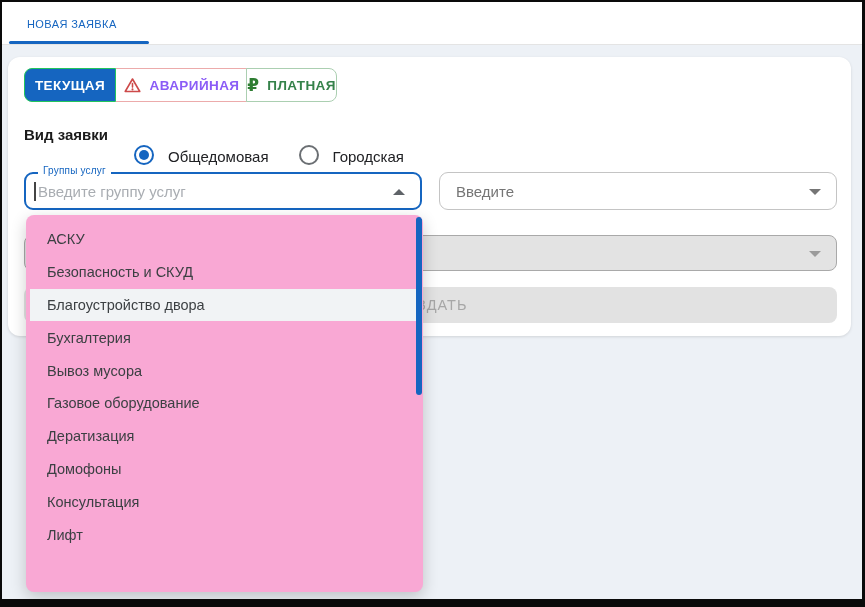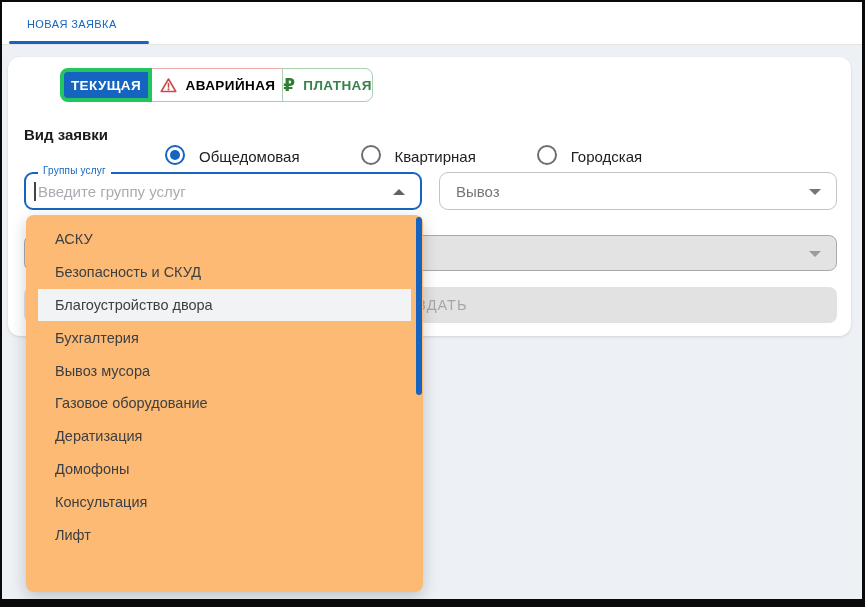--- a/index.html
+++ b/index.html
@@ -14,26 +14,26 @@
   .tab{position:absolute;left:25px;top:0;height:43px;display:flex;align-items:center;
        color:#1565c0;font-size:11px;font-weight:500;letter-spacing:.4px;cursor:pointer;}
   .tab-underline{position:absolute;left:7px;top:39px;width:140px;height:3px;background:#1565c0;border-radius:2px;}
   
   .card{position:absolute;left:6px;top:55px;width:843px;height:279px;background:#fff;
         border-radius:12px;box-shadow:0 1px 3px rgba(0,0,0,.12);}
   
   .seg{position:absolute;left:22px;top:66px;height:34px;display:flex;}
   .seg-btn{display:flex;align-items:center;justify-content:center;gap:8px;height:34px;
            font-size:13.5px;font-weight:700;letter-spacing:.4px;background:#fff;cursor:pointer;}
-  .seg-current{width:92px;background:#1565c0;color:#fff;border:4px solid #22c55e;border-radius:8px 0 0 8px;margin-left:36px;}
-  .seg-emergency{width:131px;color:#000000;border:1px solid #ecabab;border-left:none;}
+  .seg-current{width:92px;background:#1565c0;color:#fff;border:1px solid #22c55e;border-radius:8px 0 0 8px;}
+  .seg-emergency{width:131px;color:#8b5cf6;border:1px solid #ecabab;border-left:none;}
   .seg-paid{width:91px;color:#35824a;border:1px solid #abcfb1;border-left:1px solid #abcfb1;border-radius:0 8px 8px 0;margin-left:-1px;}
   .ruble{font-size:17px;font-weight:700;color:#2e7d32;line-height:1;}
   
-  .radio-row{position:absolute;left:22px;top:119px;height:26px;display:flex;align-items:center;gap:31px;}
+  .radio-row{position:absolute;left:22px;top:119px;height:26px;display:flex;align-items:center;}
   .radio-row .kind-label{font-size:15px;font-weight:700;color:#1b1b1b;margin-right:26px;}
   .radio-opt{display:flex;align-items:flex-end;margin-right:30px;cursor:pointer;margin-top:42px;}
   .rb{width:20px;height:20px;border-radius:50%;border:2px solid #6b6f73;position:relative;flex:0 0 auto;}
   .rb.on{border-color:#1565c0;}
   .rb.on::after{content:"";position:absolute;left:3px;top:3px;width:10px;height:10px;border-radius:50%;background:#1565c0;}
   .radio-opt span.lbl{font-size:15px;color:#202124;margin-left:14px;}
   
   .field{position:absolute;height:38px;border-radius:9px;background:#fff;}
   .field-group{left:22px;top:170px;width:398px;border:2px solid #1565c0;}
   .float-label{position:absolute;left:12px;top:-9px;background:#fff;padding:0 5px;
@@ -50,22 +50,22 @@
   .select-label{position:absolute;left:16px;top:0;height:36px;display:flex;align-items:center;
                 font-size:15px;color:#757575;}
   
   .disabled-select{position:absolute;left:22px;top:233px;width:813px;height:36px;background:#e3e3e3;
                    border:1px solid #a9a9a9;border-radius:8px;}
   .disabled-select .arrow-down{border-top-color:#9b9b9b;top:15px;}
   .create-btn{position:absolute;left:22px;top:285px;width:813px;height:36px;background:#e2e2e2;
               border:none;border-radius:8px;color:#a7a7a7;font-size:14.5px;font-weight:500;
               letter-spacing:1px;display:flex;align-items:center;justify-content:center;}
   
-  .dd-panel{position:absolute;left:24px;top:213px;width:397px;height:377px;background:#fdba74;
-            border-radius:8px;box-shadow:0 5px 16px rgba(0,0,0,.20);padding:8px 12px;z-index:10;overflow:hidden;}
+  .dd-panel{position:absolute;left:24px;top:213px;width:397px;height:377px;background:#f9a8d4;
+            border-radius:8px;box-shadow:0 5px 16px rgba(0,0,0,.20);padding:8px 4px;z-index:10;overflow:hidden;}
   .dd-item{height:32.8px;display:flex;align-items:center;padding-left:17px;
            font-size:14.5px;color:#3c4043;cursor:pointer;}
   .dd-item.hl{background:#f1f3f5;}
   .dd-thumb{position:absolute;right:1px;top:2px;width:6px;height:178px;background:#1565c0;border-radius:3px;}
   .warn-svg{display:block;}
 </style>
 </head>
 <body>
 
 <div class="frame">
@@ -96,37 +96,33 @@
   </div>
 
   <div class="radio-row">
     <span class="kind-label">Вид заявки</span>
     <div class="radio-opt">
       <span class="rb on"></span>
       <span class="lbl">Общедомовая</span>
     </div>
     <div class="radio-opt">
       <span class="rb"></span>
-      <span class="lbl">Квартирная</span>
-    </div>
-    <div class="radio-opt">
-      <span class="rb"></span>
       <span class="lbl">Городская</span>
     </div>
   </div>
 
   <div class="field field-group">
     <span class="float-label">Группы услуг</span>
     <span class="caret"></span>
     <input class="ph-input" type="text" placeholder="Введите группу услуг" style="">
     <span class="arrow-up"></span>
   </div>
 
   <div class="field field-services">
-    <span class="select-label">Вывоз</span>
+    <span class="select-label">Введите</span>
     <span class="arrow-down"></span>
   </div>
 
   <div class="disabled-select">
     <span class="arrow-down"></span>
   </div>
 
   <div class="create-btn">СОЗДАТЬ</div>
 
   <div class="dd-panel">

